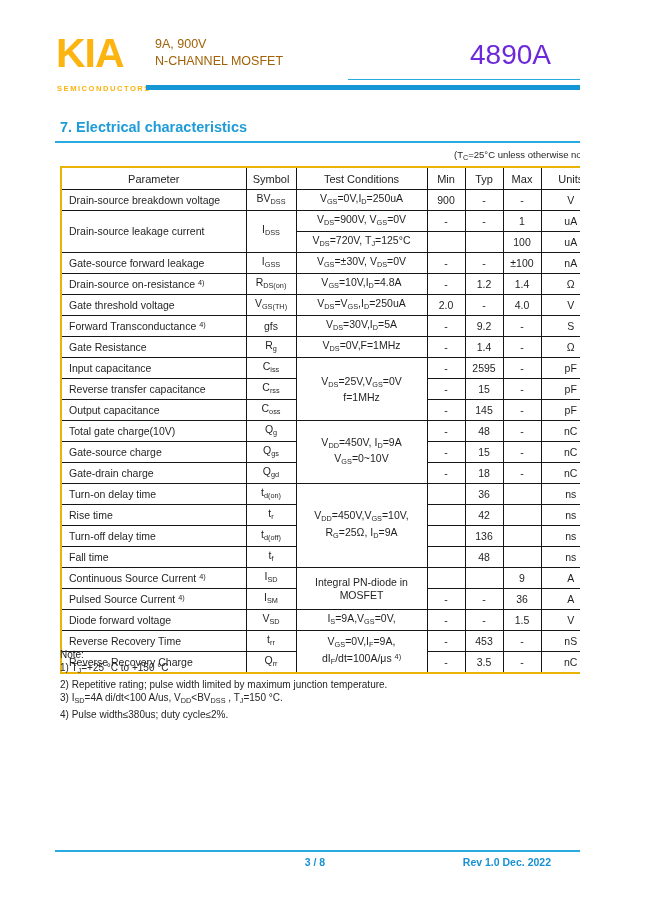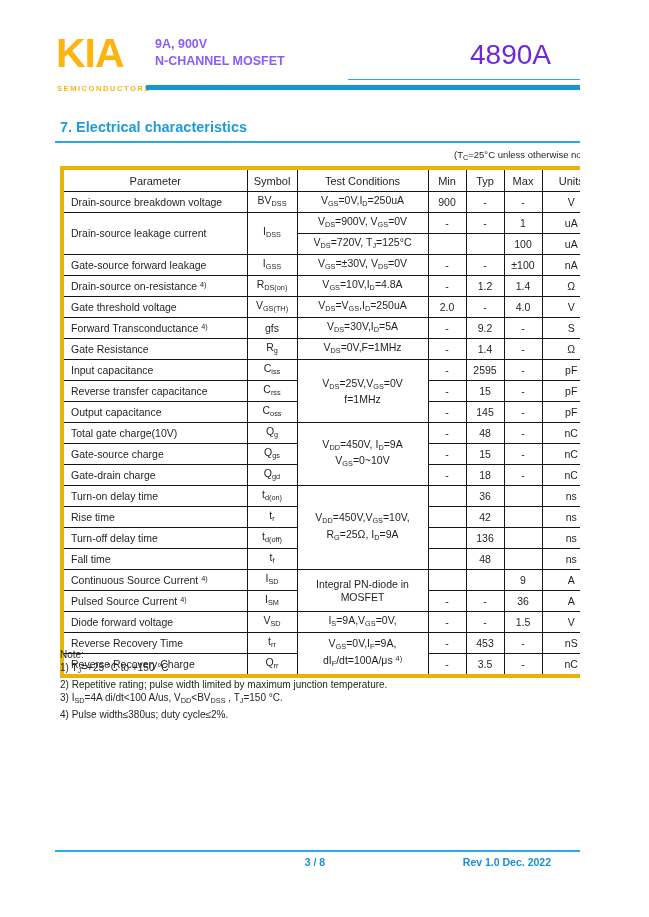--- a/index.html
+++ b/index.html
@@ -10,42 +10,42 @@
   
   .logo-text {
     position:absolute; left:56px; top:33px; font-size:41px; font-weight:bold;
     color:#FBB410; line-height:1; letter-spacing:-1px;
   }
   .logo-tagline {
     position:absolute; left:57px; top:84px; font-size:7.6px; font-weight:bold;
     letter-spacing:1.5px; color:#FBB410;
   }
   .subtitle {
-    position:absolute; left:155px; top:36px; color:#8b5cf6; font-weight:bold;
+    position:absolute; left:155px; top:36px; color:#a16207; font-weight:normal;
     font-size:12.5px; line-height:17px;
   }
   .part-number {
     position:absolute; right:29px; top:41px; font-size:28px; color:#6d28d9;
     line-height:1;
   }
   .rule-thin  { position:absolute; left:348px; top:79px; width:272px; height:1px; background:#29ABE2; }
   .rule-thick { position:absolute; left:146px; top:85px; width:474px; height:5px; background:#1697D5; }
   
   .section-title {
     position:absolute; left:60px; top:119px; font-size:14.5px; font-weight:bold;
     color:#1E9CD8;
   }
   .section-underline { position:absolute; left:55px; top:141px; width:565px; height:2px; background:#29ABE2; }
   
   .cond-note {
     position:absolute; left:60px; top:149px; width:538px; text-align:right;
     font-size:9.5px; color:#1f1f1f;
   }
   .table-wrap { position:absolute; left:60px; top:166px; }
-  table.spec { border-collapse:collapse; width:540px; table-layout:fixed; border:4px solid #eab308; }
+  table.spec { border-collapse:collapse; width:540px; table-layout:fixed; border:2px solid #eab308; }
   .spec th, .spec td {
     border:1px solid #161616; color:#1f1f1f; text-align:center;
     padding:0 2px; overflow:hidden;
   }
   .spec th { font-size:11px; font-weight:normal; height:21px; }
   .spec td { font-size:10.5px; height:20px; line-height:12.5px; }
   .spec td.c-left { text-align:left; padding-left:7px; }
   .spec sub, .spec sup, .cond-note sub, .notes sub, .notes sup { font-size:7.3px; }
   .spec sub, .cond-note sub, .notes sub { vertical-align:-2px; }
   .spec sup, .notes sup { vertical-align:3px; }

